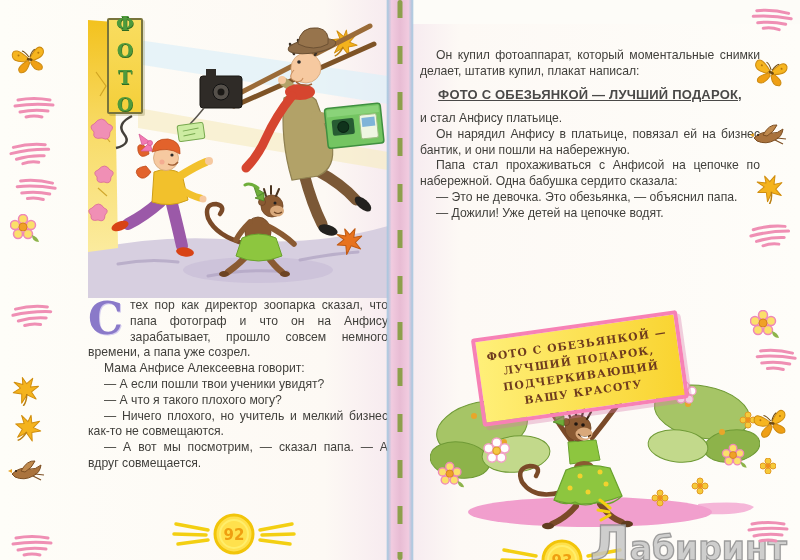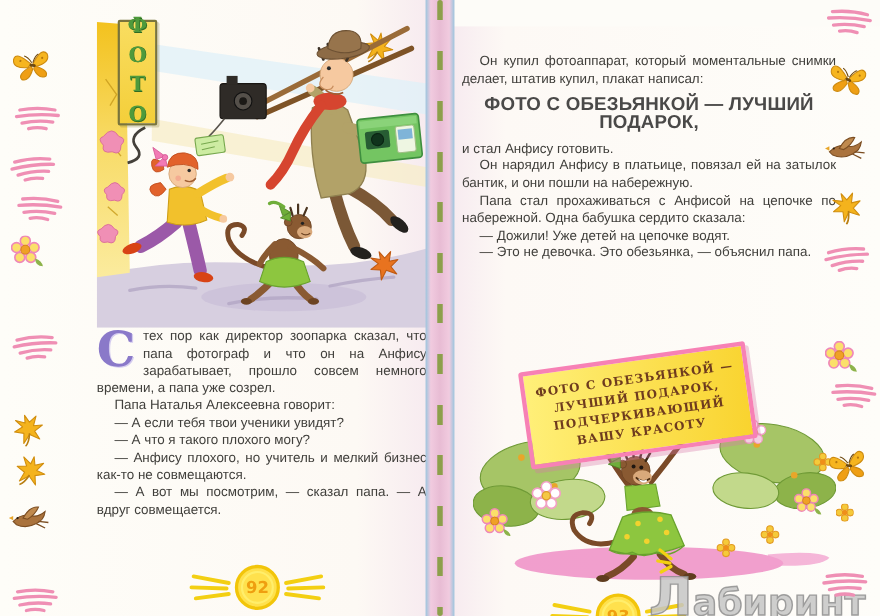--- a/index.html
+++ b/index.html
@@ -14,21 +14,21 @@
     background:repeating-linear-gradient(180deg,#7d9a33 0 18px,rgba(125,154,51,0) 18px 46px);border-radius:3px;opacity:.85;}
   .illu{position:absolute;}
   .bodytext{position:absolute;text-align:justify;}
   .bodytext p{margin:0;font-size:12.2px;line-height:15.8px;}
   .bodytext p.ind{text-indent:16px;}
   .tb-left{left:88px;top:298px;width:300px;}
   .tb-right{left:16px;top:24px;width:340px;}
   .dropcap{float:left;font-family:"DejaVu Serif",serif;font-weight:bold;font-size:44px;line-height:0.82;
     color:#8a79c9;margin:3px 7px 0 0;text-shadow:1px 1px 0 #d4ccef;}
   .plakat{margin:7px 0 8px 0;text-align:center;font-weight:bold;color:#4a4948;letter-spacing:.2px;}
-  .plakat div{font-size:17px;line-height:16.5px;}
+  .plakat div{font-size:13px;line-height:16.5px;text-decoration:underline;}
   .foto-sign{position:absolute;left:19px;top:6px;width:36px;height:96px;box-sizing:border-box;
     background:linear-gradient(180deg,#f9dd60,#f4cf3a);border:2px solid #79743c;border-radius:2px;
     display:flex;align-items:center;justify-content:center;box-shadow:2px 2px 0 rgba(120,110,40,.25);}
   .foto-sign span{writing-mode:vertical-rl;text-orientation:upright;font-family:"DejaVu Serif",serif;
     font-weight:bold;font-size:19px;letter-spacing:5px;color:#4e9a3c;text-shadow:.6px .6px 0 #2f6b22;}
   .poster{position:absolute;left:46px;top:4px;width:208px;box-sizing:border-box;padding:9px 8px 8px 8px;
     transform:rotate(-8deg);background:linear-gradient(100deg,#fff07a,#f9d32e);
     border:4px solid #f781b5;border-radius:3px;box-shadow:3px 4px 0 rgba(214,120,170,.35);text-align:center;}
   .poster div{font-family:"DejaVu Serif",serif;font-weight:bold;font-size:10.8px;line-height:16px;
     letter-spacing:1.1px;color:#6e3b1e;}
@@ -232,24 +232,24 @@
           <path d="M170 176 q-8 -6 -13 -3" stroke="#6fae3a" stroke-width="3" fill="none" stroke-linecap="round"></path>
         </g>
       </svg>
       <div class="foto-sign">
         <span>ФОТО</span>
       </div>
     </div>
 
     <div class="bodytext tb-left">
       <p><span class="dropcap">С</span><span>тех пор как директор зоопарка сказал, что папа фотограф и что он на Анфису зарабатывает, прошло совсем немного времени, а папа уже созрел.</span></p>
-      <p class="ind">Папа Наталья Алексеевна говорит:</p>
-      <p class="ind">— А если тебя твои ученики увидят?</p>
+      <p class="ind">Мама Анфисе Алексеевна говорит:</p>
+      <p class="ind">— А если пошли твои ученики увидят?</p>
       <p class="ind">— А что я такого плохого могу?</p>
-      <p class="ind">— Анфису плохого, но учитель и мелкий бизнес как-то не совмещаются.</p>
+      <p class="ind">— Ничего плохого, но учитель и мелкий бизнес как-то не совмещаются.</p>
       <p class="ind">— А вот мы посмотрим, — сказал папа. — А вдруг совмещается.</p>
     </div>
 
     <svg class="sun-badge" style="left:172px;top:510px;" width="124" height="48" viewBox="0 0 124 48">
       <g stroke="#f3cf12" stroke-width="3.5" stroke-linecap="round">
         <line x1="4" y1="14" x2="36" y2="20"></line>
           <line x1="2" y1="24" x2="34" y2="25"></line>
           <line x1="6" y1="34" x2="36" y2="30"></line>
         <line x1="120" y1="14" x2="88" y2="20"></line>
           <line x1="122" y1="24" x2="90" y2="25"></line>
@@ -261,25 +261,25 @@
     </svg>
   </div>
 
   <div class="page page-right">
 
     <div class="bodytext tb-right">
       <p class="ind">Он купил фотоаппарат, который моментальные снимки делает, штатив купил, плакат написал:</p>
       <div class="plakat">
         <div>ФОТО С ОБЕЗЬЯНКОЙ — ЛУЧШИЙ ПОДАРОК,</div>
       </div>
-      <p>и стал Анфису готовить.</p>
-      <p class="ind">Он нарядил Анфису в платьице, повязал ей на затылок бантик, и они пошли на набережную.</p>
+      <p>и стал Анфису платьице.</p>
+      <p class="ind">Он нарядил Анфису в платьице, повязал ей на бизнес бантик, и они пошли на набережную.</p>
       <p class="ind">Папа стал прохаживаться с Анфисой на цепочке по набережной. Одна бабушка сердито сказала:</p>
+      <p class="ind">— Это не девочка. Это обезьянка, — объяснил папа.</p>
       <p class="ind">— Дожили! Уже детей на цепочке водят.</p>
-      <p class="ind">— Это не девочка. Это обезьянка, — объяснил папа.</p>
     </div>
 
     <div class="illu" style="left:26px;top:296px;width:330px;height:218px;">
       <svg width="330" height="218" viewBox="0 0 330 218">
 
         <g stroke="#6f9a36" stroke-width="1">
           <ellipse cx="52" cy="108" rx="46" ry="26" fill="#a6c566" transform="rotate(-12 52 108)"></ellipse>
           <ellipse cx="30" cy="140" rx="30" ry="18" fill="#8db34a" transform="rotate(8 30 140)"></ellipse>
           <ellipse cx="86" cy="134" rx="34" ry="18" fill="#c2d98b" transform="rotate(-6 86 134)"></ellipse>
           <ellipse cx="272" cy="92" rx="48" ry="26" fill="#a6c566" transform="rotate(10 272 92)"></ellipse>

